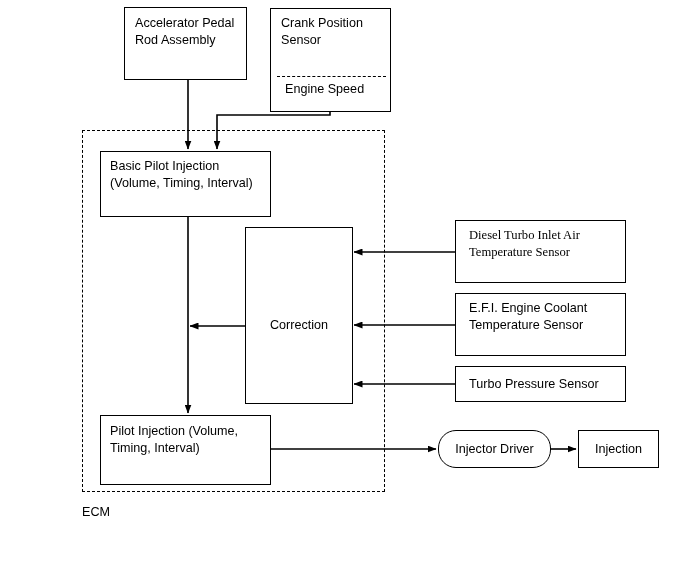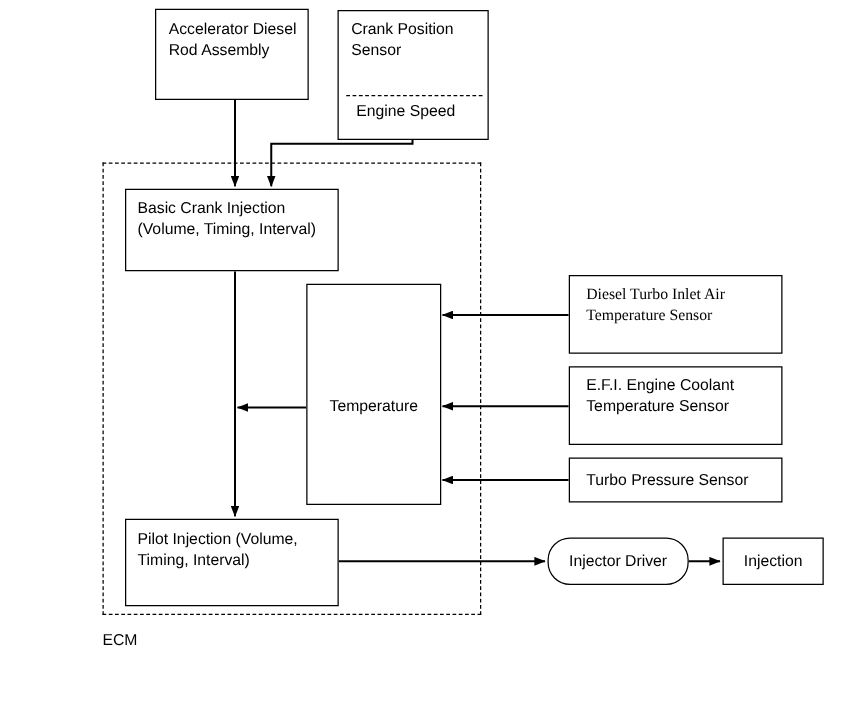--- a/index.html
+++ b/index.html
@@ -83,38 +83,38 @@
     <line x1="455" y1="325" x2="354" y2="325" stroke="#000000" stroke-width="1.6" marker-end="url(#arrowhead)"></line>
 
     <line x1="455" y1="384" x2="354" y2="384" stroke="#000000" stroke-width="1.6" marker-end="url(#arrowhead)"></line>
 
     <line x1="271" y1="449" x2="436" y2="449" stroke="#000000" stroke-width="1.6" marker-end="url(#arrowhead)"></line>
 
     <line x1="551" y1="449" x2="576" y2="449" stroke="#000000" stroke-width="1.6" marker-end="url(#arrowhead)"></line>
   </svg>
 
   <div class="node-box" style="left:124px; top:7px; width:123px; height:73px;">
-    <div class="node-label" style="left:10px; top:7px;">Accelerator Diesel
+    <div class="node-label" style="left:10px; top:7px;">Accelerator Pedal
 Rod Assembly</div>
   </div>
 
   <div class="node-box" style="left:270px; top:8px; width:121px; height:104px;">
     <div class="node-label" style="left:10px; top:6px;">Crank Position
 Sensor</div>
     <div class="divider-dashed" style="left:6px; top:67px; width:109px;"></div>
     <div class="node-label" style="left:14px; top:72px;">Engine Speed</div>
   </div>
 
   <div class="node-box" style="left:100px; top:151px; width:171px; height:66px;">
-    <div class="node-label" style="left:9px; top:6px;">Basic Crank Injection
+    <div class="node-label" style="left:9px; top:6px;">Basic Pilot Injection
 (Volume, Timing, Interval)</div>
   </div>
 
   <div class="node-box" style="left:245px; top:227px; width:108px; height:177px;">
-    <div class="node-label center-label" style="left:0px; top:89px;">Temperature</div>
+    <div class="node-label center-label" style="left:0px; top:89px;">Correction</div>
   </div>
 
   <div class="node-box" style="left:100px; top:415px; width:171px; height:70px;">
     <div class="node-label" style="left:9px; top:7px;">Pilot Injection (Volume,
 Timing, Interval)</div>
   </div>
 
   <div class="node-box" style="left:438px; top:430px; width:113px; height:38px;border-radius:18px;">
     <div class="node-label center-label" style="left:0px; top:10px;">Injector Driver</div>
   </div>

